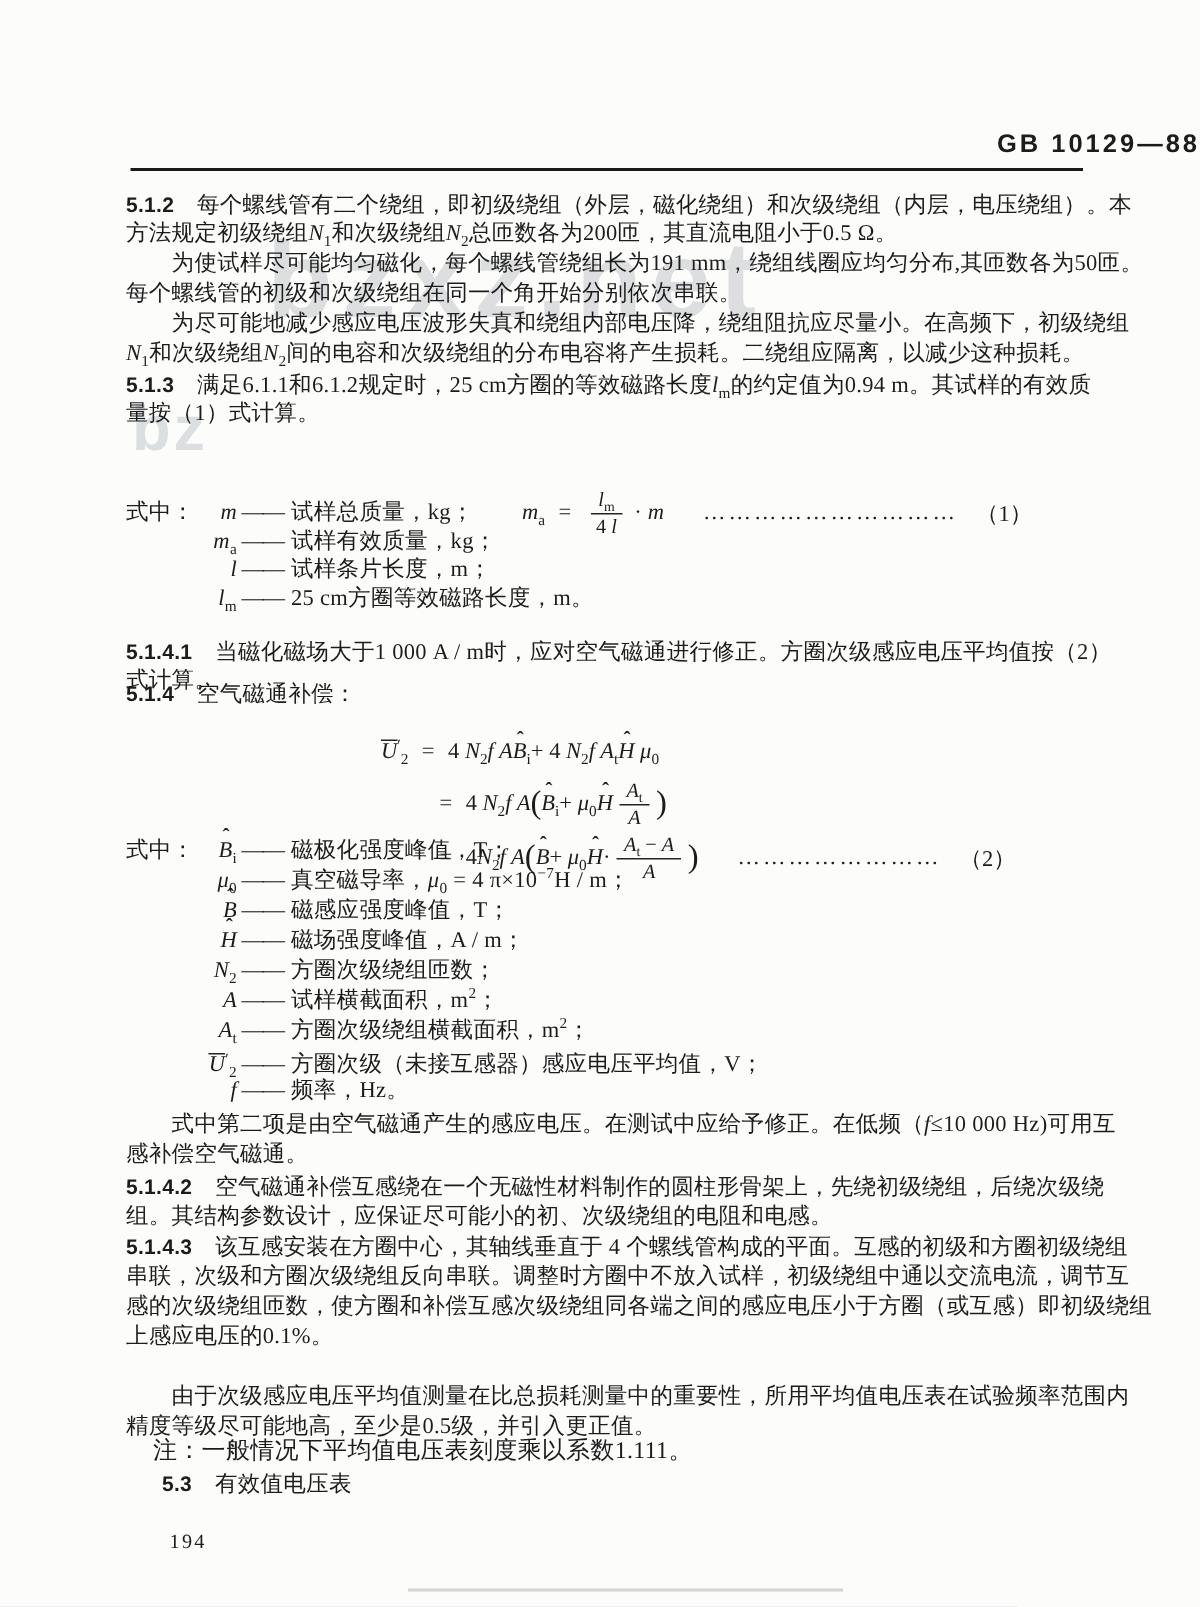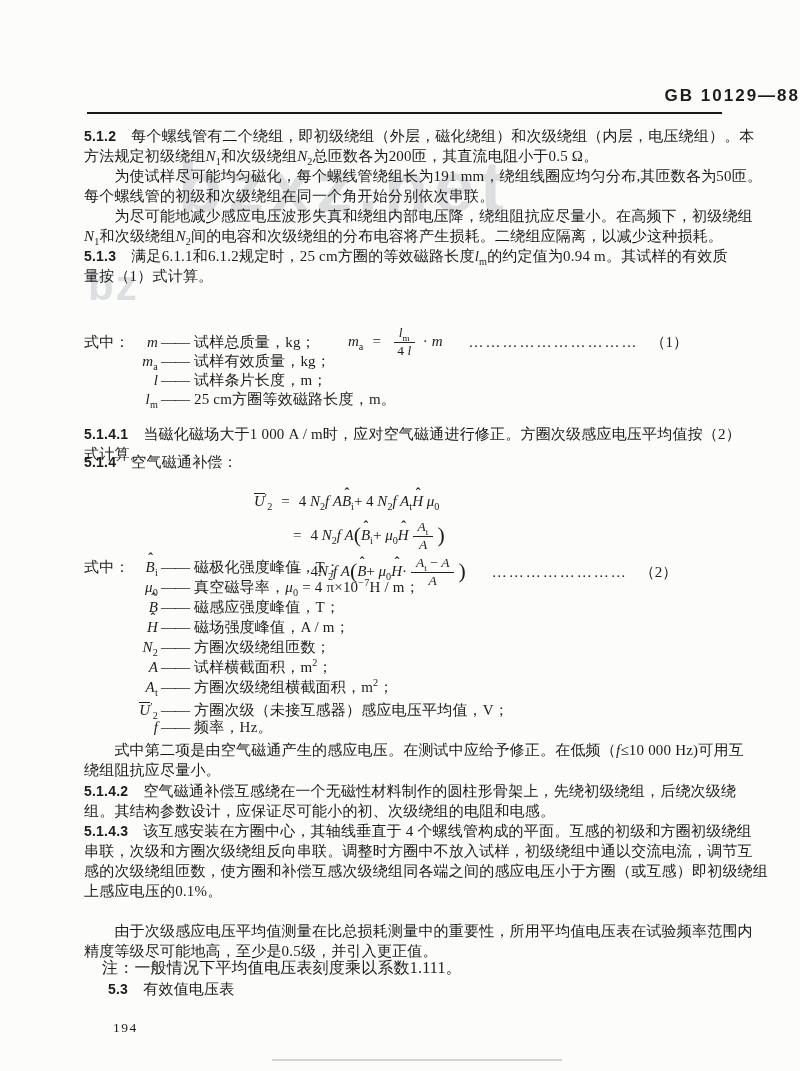--- a/index.html
+++ b/index.html
@@ -187,21 +187,21 @@
         </div>
         <div class="def" style="height: 20px; line-height: 20px;">
           <span class="pre"></span>
           <span class="sym"><i>f</i></span>
           <span class="ddash">——</span>
           <span class="desc">频率，Hz。</span>
         </div>
       </div>
       <div class="block" style="top: 740px;">
         <div class="tline" style="line-height: 20px; height: 20px;">　　式中第二项是由空气磁通产生的感应电压。在测试中应给予修正。在低频（<i>f</i>≤10 000 Hz)可用互</div>
-        <div class="tline" style="line-height: 20px; height: 20px;">绕组阻抗应尽量小。</div>
+        <div class="tline" style="line-height: 20px; height: 20px;">感补偿空气磁通。</div>
       </div>
       <div class="block" style="top: 781px;">
         <div class="tline" style="line-height: 20px; height: 20px;"><b>5.1.4.2</b>　空气磁通补偿互感绕在一个无磁性材料制作的圆柱形骨架上，先绕初级绕组，后绕次级绕</div>
         <div class="tline" style="line-height: 20px; height: 20px;">组。其结构参数设计，应保证尽可能小的初、次级绕组的电阻和电感。</div>
       </div>
       <div class="block" style="top: 821px;">
         <div class="tline" style="line-height: 20px; height: 20px;"><b>5.1.4.3</b>　该互感安装在方圈中心，其轴线垂直于 4 个螺线管构成的平面。互感的初级和方圈初级绕组</div>
         <div class="tline" style="line-height: 20px; height: 20px;">串联，次级和方圈次级绕组反向串联。调整时方圈中不放入试样，初级绕组中通以交流电流，调节互</div>
         <div class="tline" style="line-height: 20px; height: 20px;">感的次级绕组匝数，使方圈和补偿互感次级绕组同各端之间的感应电压小于方圈（或互感）即初级绕组</div>
         <div class="tline" style="line-height: 20px; height: 20px;">上感应电压的0.1%。</div>

